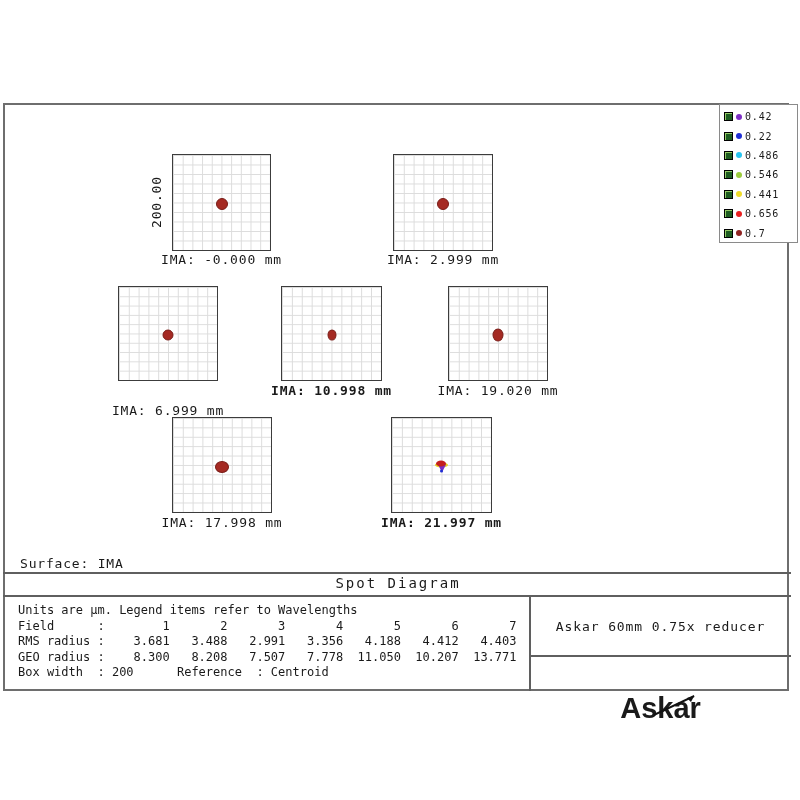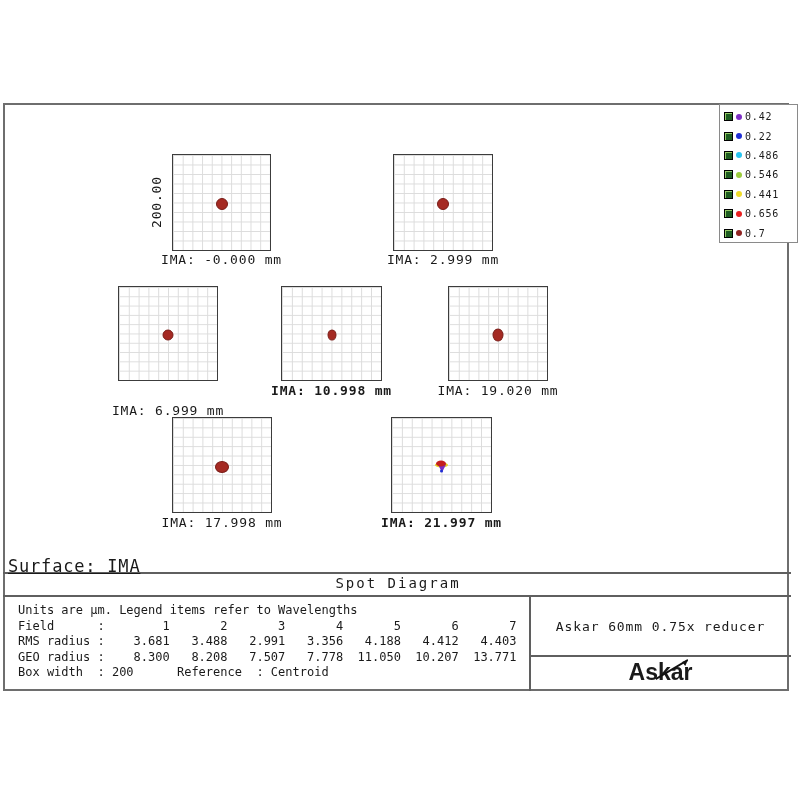--- a/index.html
+++ b/index.html
@@ -1,36 +1,36 @@
 <!DOCTYPE html>
 <html><head>
 <meta charset="utf-8">
 <style>
   html,body{margin:0;padding:0;background:#ffffff;}
   body{width:800px;height:800px;position:relative;font-family:"DejaVu Sans Mono",monospace;color:#1a1a1a;overflow:hidden;}
   .frame{position:absolute;left:3px;top:103px;width:786px;height:588px;border:2px solid #6e6e6e;background:#ffffff;box-sizing:border-box;}
   .hline{position:absolute;background:#5f5f5f;height:2px;}
   .vline{position:absolute;background:#5f5f5f;width:2px;}
-  .surface-label{position:absolute;left:8px;top:556px;font-size:17px;letter-spacing:0.8px;text-decoration:underline;}
+  .surface-label{position:absolute;left:20px;top:556px;font-size:13px;letter-spacing:0.8px;}
   .diagram-title{position:absolute;left:0;top:575px;width:796px;text-align:center;font-size:14px;letter-spacing:2px;}
   .spotbox{position:absolute;border:1.5px solid #3c3c3c;background-color:#ffffff;box-sizing:border-box;
     background-image:linear-gradient(#dcdcdc 1px,transparent 1px),linear-gradient(90deg,#dcdcdc 1px,transparent 1px);
     background-size:calc(100%/10) calc(100%/10);}
   .spot{position:absolute;transform:translate(-50%,-50%);border-radius:50%;}
   .ima-label{position:absolute;width:220px;text-align:center;font-size:13px;letter-spacing:0.8px;white-space:nowrap;}
   .scale-label{position:absolute;transform:translate(-50%,-50%) rotate(-90deg);font-size:13px;letter-spacing:0.8px;white-space:nowrap;}
   .legend{position:absolute;left:719px;top:104px;width:79px;height:139px;border:1px solid #8a8a8a;background:#ffffff;box-sizing:border-box;padding:2px 0 0 4px;}
   .lrow{display:flex;align-items:center;height:19.4px;}
   .lsq{width:7px;height:7px;border:1px solid #000;background:#1d5c20;box-shadow:inset 1px 1px 0 rgba(180,230,120,.8);margin-right:3px;flex:none;}
   .ldot{width:6px;height:6px;border-radius:50%;margin-right:3px;flex:none;}
   .ltx{font-size:10px;letter-spacing:0.8px;}
   .table-pre{position:absolute;left:18px;top:603px;font-size:12px;line-height:15.6px;white-space:pre;margin:0;font-family:"DejaVu Sans Mono",monospace;}
   .product-label{position:absolute;left:530px;top:619px;width:261px;text-align:center;font-size:13px;letter-spacing:0.9px;}
   .logo-wrap{position:absolute;left:530px;top:657px;width:261px;text-align:center;}
-  .logo-text{font-family:"Liberation Sans","DejaVu Sans",sans-serif;font-weight:bold;font-size:23px;letter-spacing:0px;display:inline-block;position:relative;line-height:30px;}
+  .logo-text{font-family:"Liberation Sans","DejaVu Sans",sans-serif;font-weight:bold;font-size:29px;letter-spacing:0px;display:inline-block;position:relative;line-height:30px;margin-top:36px;}
   .logo-slash{position:absolute;pointer-events:none;}
   .multi{position:absolute;transform:translate(-50%,-50%);}
 </style>
 </head>
 <body>
 
 <div class="frame"></div>
 
 <div id="plot">
     <div class="spotbox" style="left: 172px; top: 154px; width: 99px; height: 97px;">

